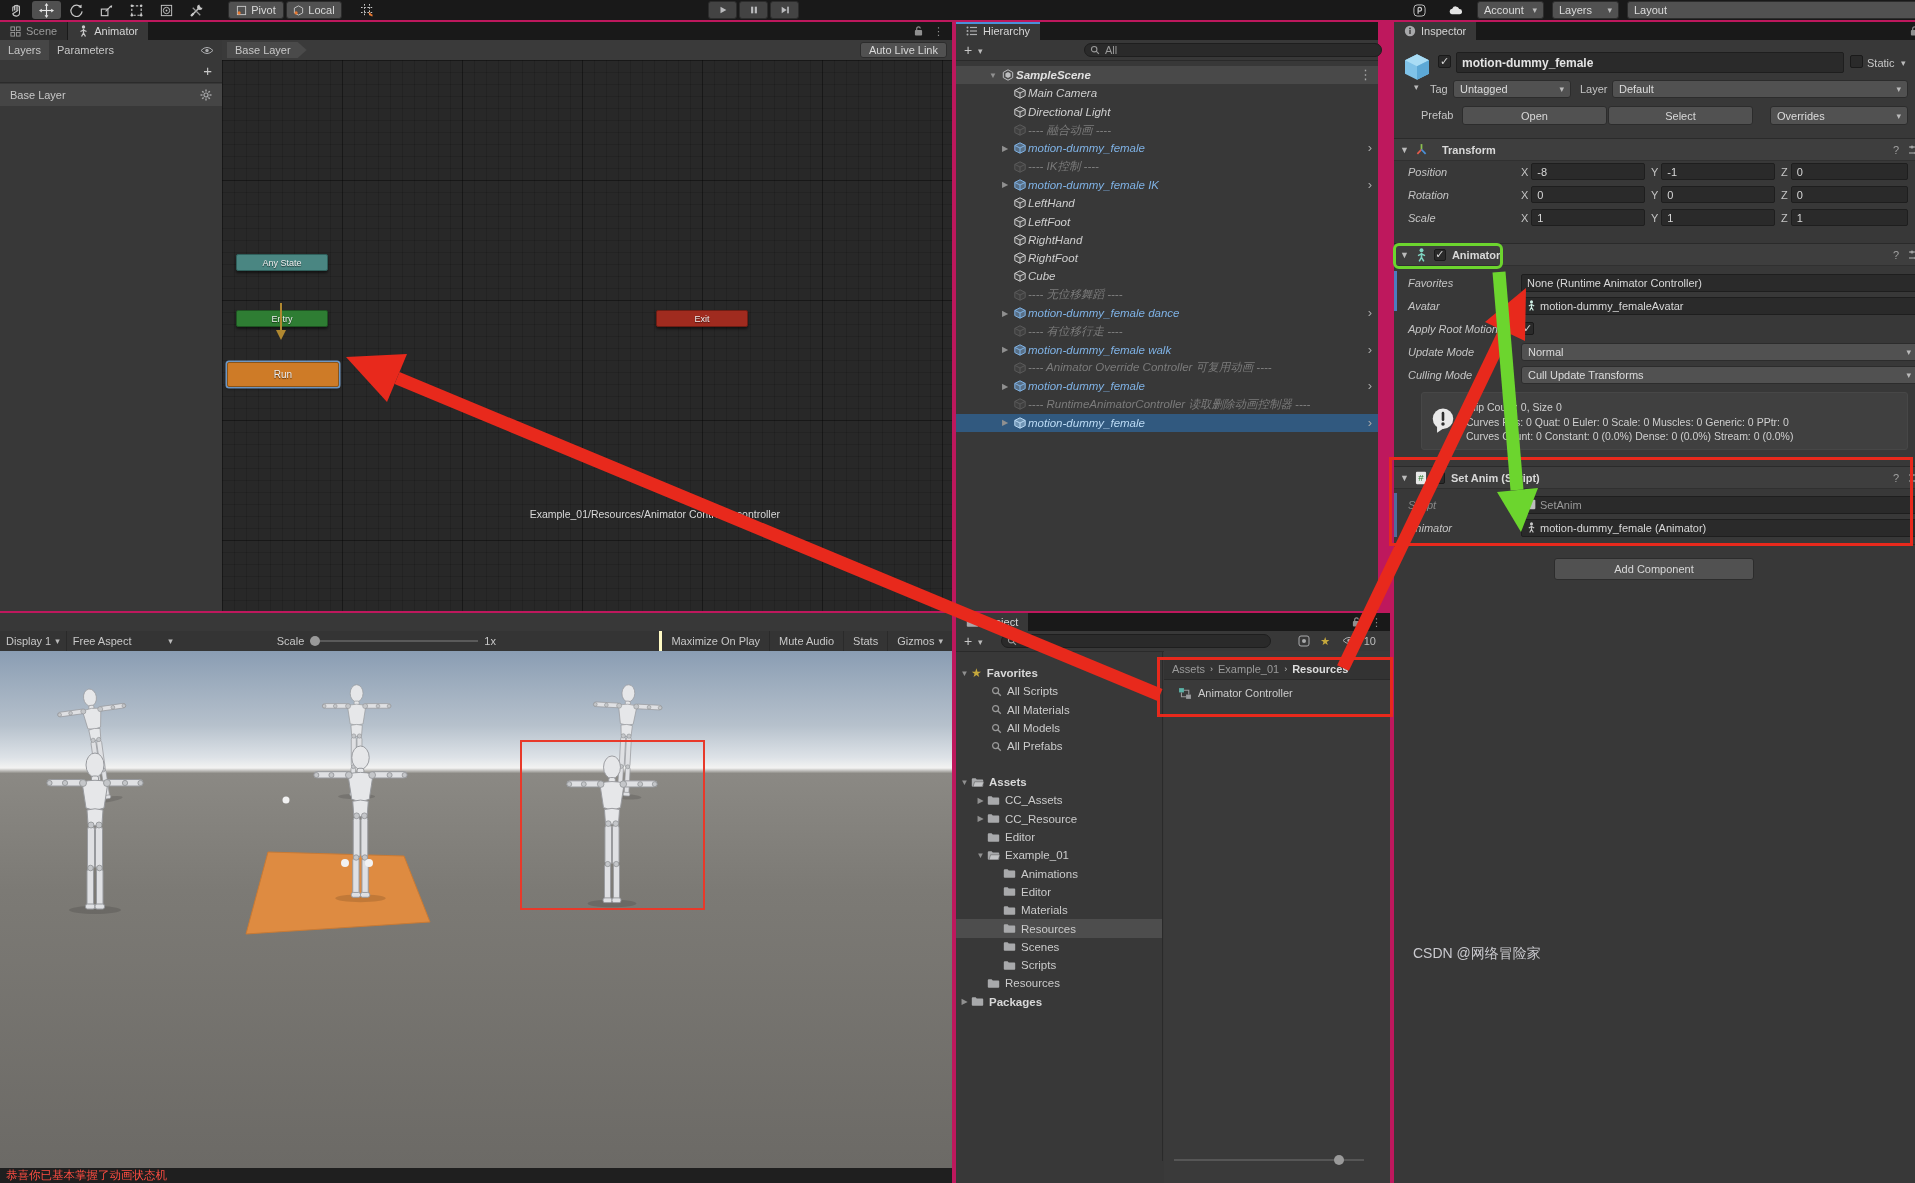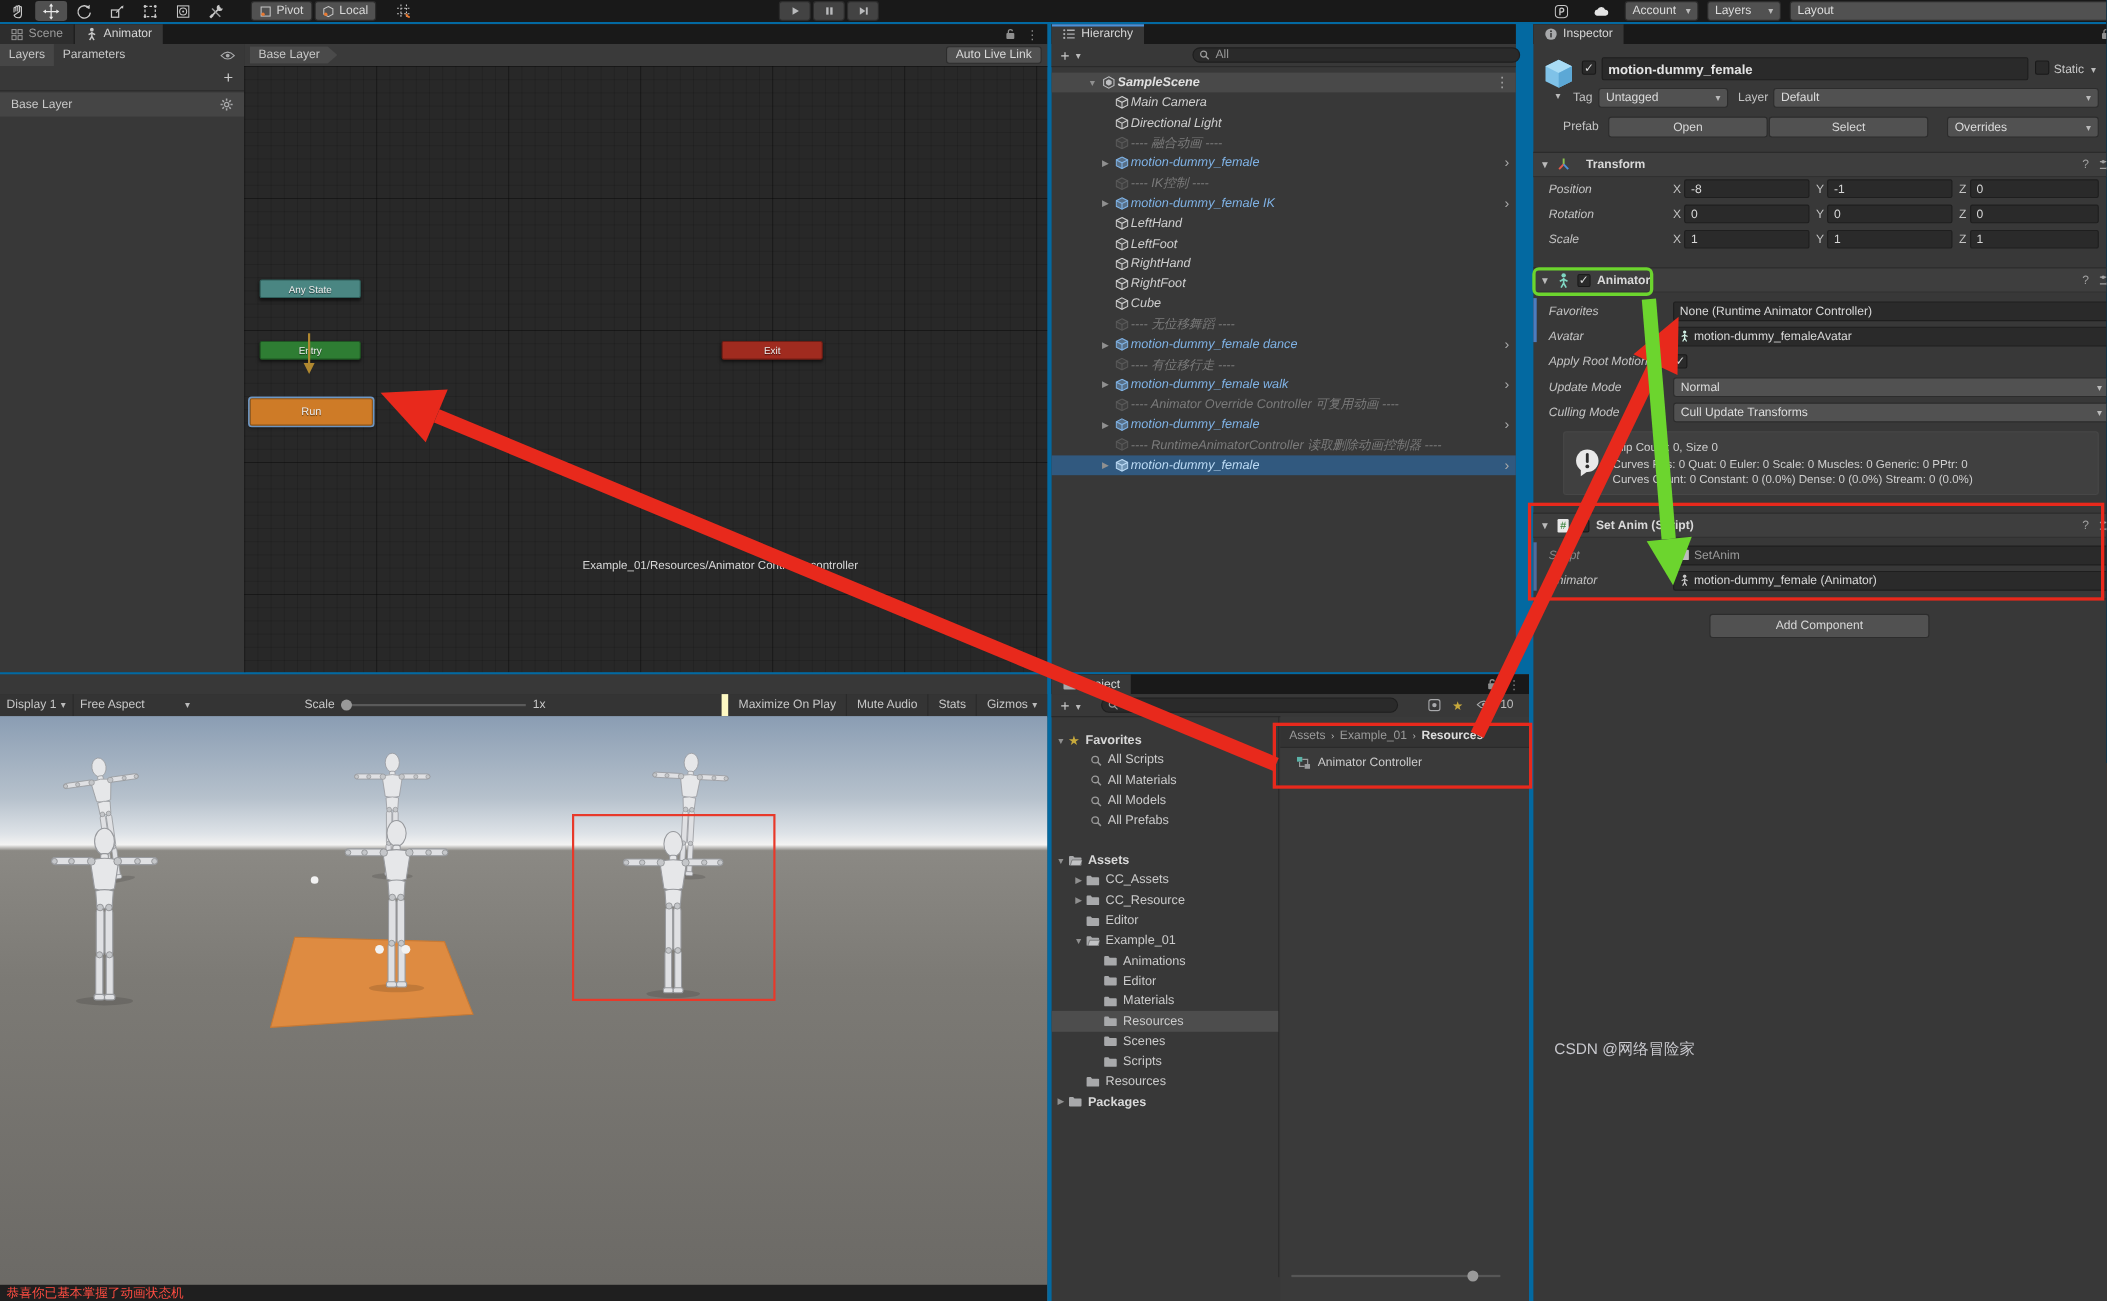--- a/index.html
+++ b/index.html
@@ -1,16 +1,16 @@
 <!DOCTYPE html>
 <html><head>
 <meta charset="utf-8">
 <style>
   html,body{margin:0;padding:0;background:#111;}
-  .app{position:relative;width:1915px;height:1183px;background:#0369a1;
+  .app{position:relative;width:1915px;height:1183px;background:#be185d;
        font-family:"Liberation Sans",sans-serif;font-size:11px;color:#C8C8C8;overflow:hidden;}
   .abs{position:absolute;}
   .panel{position:absolute;background:#383838;}
   
   .tabbar{position:absolute;left:0;top:0;width:100%;height:18px;background:#191919;display:flex;}
   .tab{height:18px;display:flex;align-items:center;gap:5px;padding:0 10px;background:#2D2D2D;
        color:#9A9A9A;margin-right:1px;font-size:11px;}
   .tab.active{background:#383838;color:#D6D6D6;}
   .tab.focused{box-shadow:inset 0 2px 0 #4A90D9;}
   .winctl{position:absolute;top:2px;height:14px;display:flex;gap:10px;align-items:center;color:#8F8F8F;}
@@ -307,21 +307,21 @@
           <span class="caret">▾</span>
         </div>
       <div style="display:flex;align-items:center;gap:6px;padding:0 8px;margin-left:90px">
         <span>Scale</span>
         <span style="position:relative;width:168px;height:2px;background:#5A5A5A;display:inline-block">
             <span style="position:absolute;left:0px;top:-4px;width:10px;height:10px;border-radius:50%;background:#999"></span>
           </span>
         <span>1x</span>
       </div>
       <div style="position:absolute;right:0;height:100%;display:flex;align-items:center">
-        <span style="padding:0 9px;border-left:6px solid #fef9c3;height:100%;display:flex;align-items:center">Maximize On Play</span>
+        <span style="padding:0 9px;border-left:3px solid #fef9c3;height:100%;display:flex;align-items:center">Maximize On Play</span>
         <span style="padding:0 9px;border-left:1px solid #2A2A2A;height:100%;display:flex;align-items:center">Mute Audio</span>
         <span style="padding:0 9px;border-left:1px solid #2A2A2A;height:100%;display:flex;align-items:center">Stats</span>
         <span style="padding:0 9px;border-left:1px solid #2A2A2A;height:100%;display:flex;align-items:center;gap:4px">
             <span>Gizmos</span>
             <span class="caret">▾</span>
           </span>
       </div>
     </div>
 
     <div class="abs" style="left:0;top:38px;width:952px;height:532px;overflow:hidden;background:linear-gradient(#8A9DB3 0%,#B6C1CC 14%,#DDE2E7 20%,#F3F3F2 22%,#8B8984 23%,#7C7A75 45%,#6B6965 100%)">

